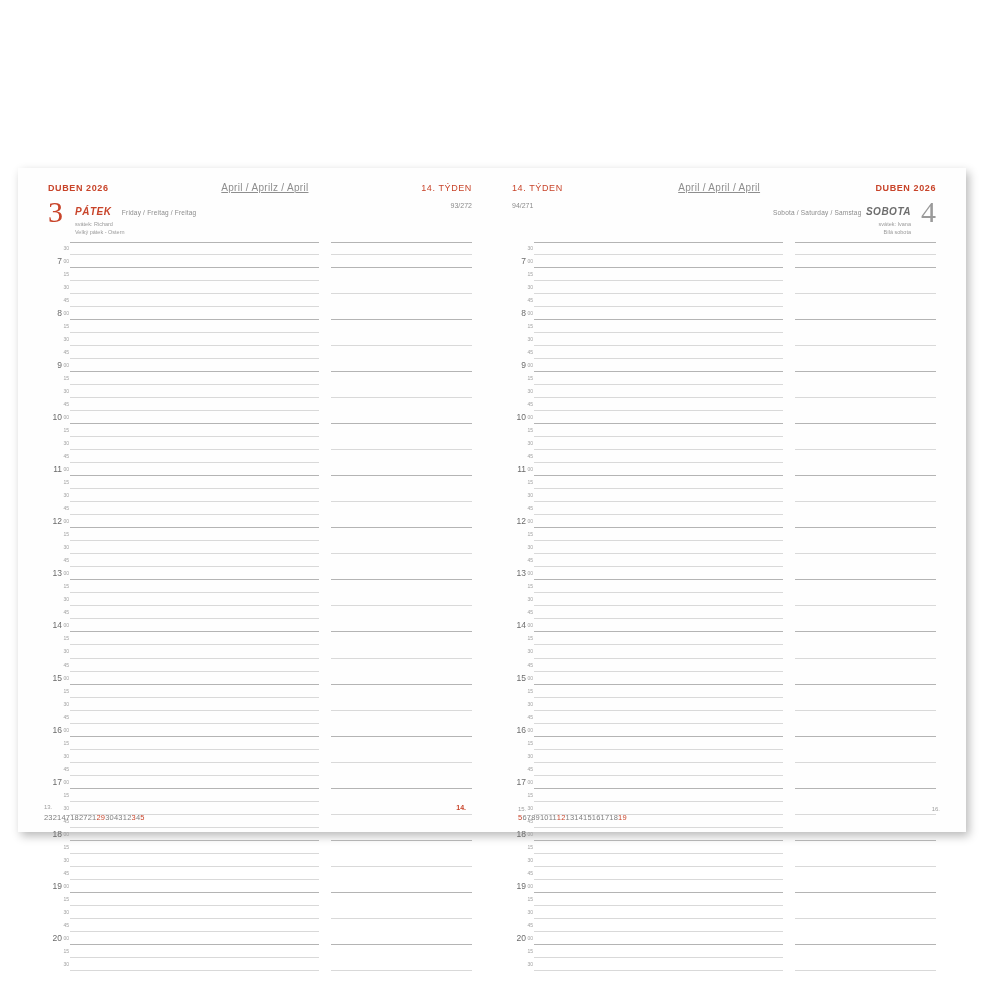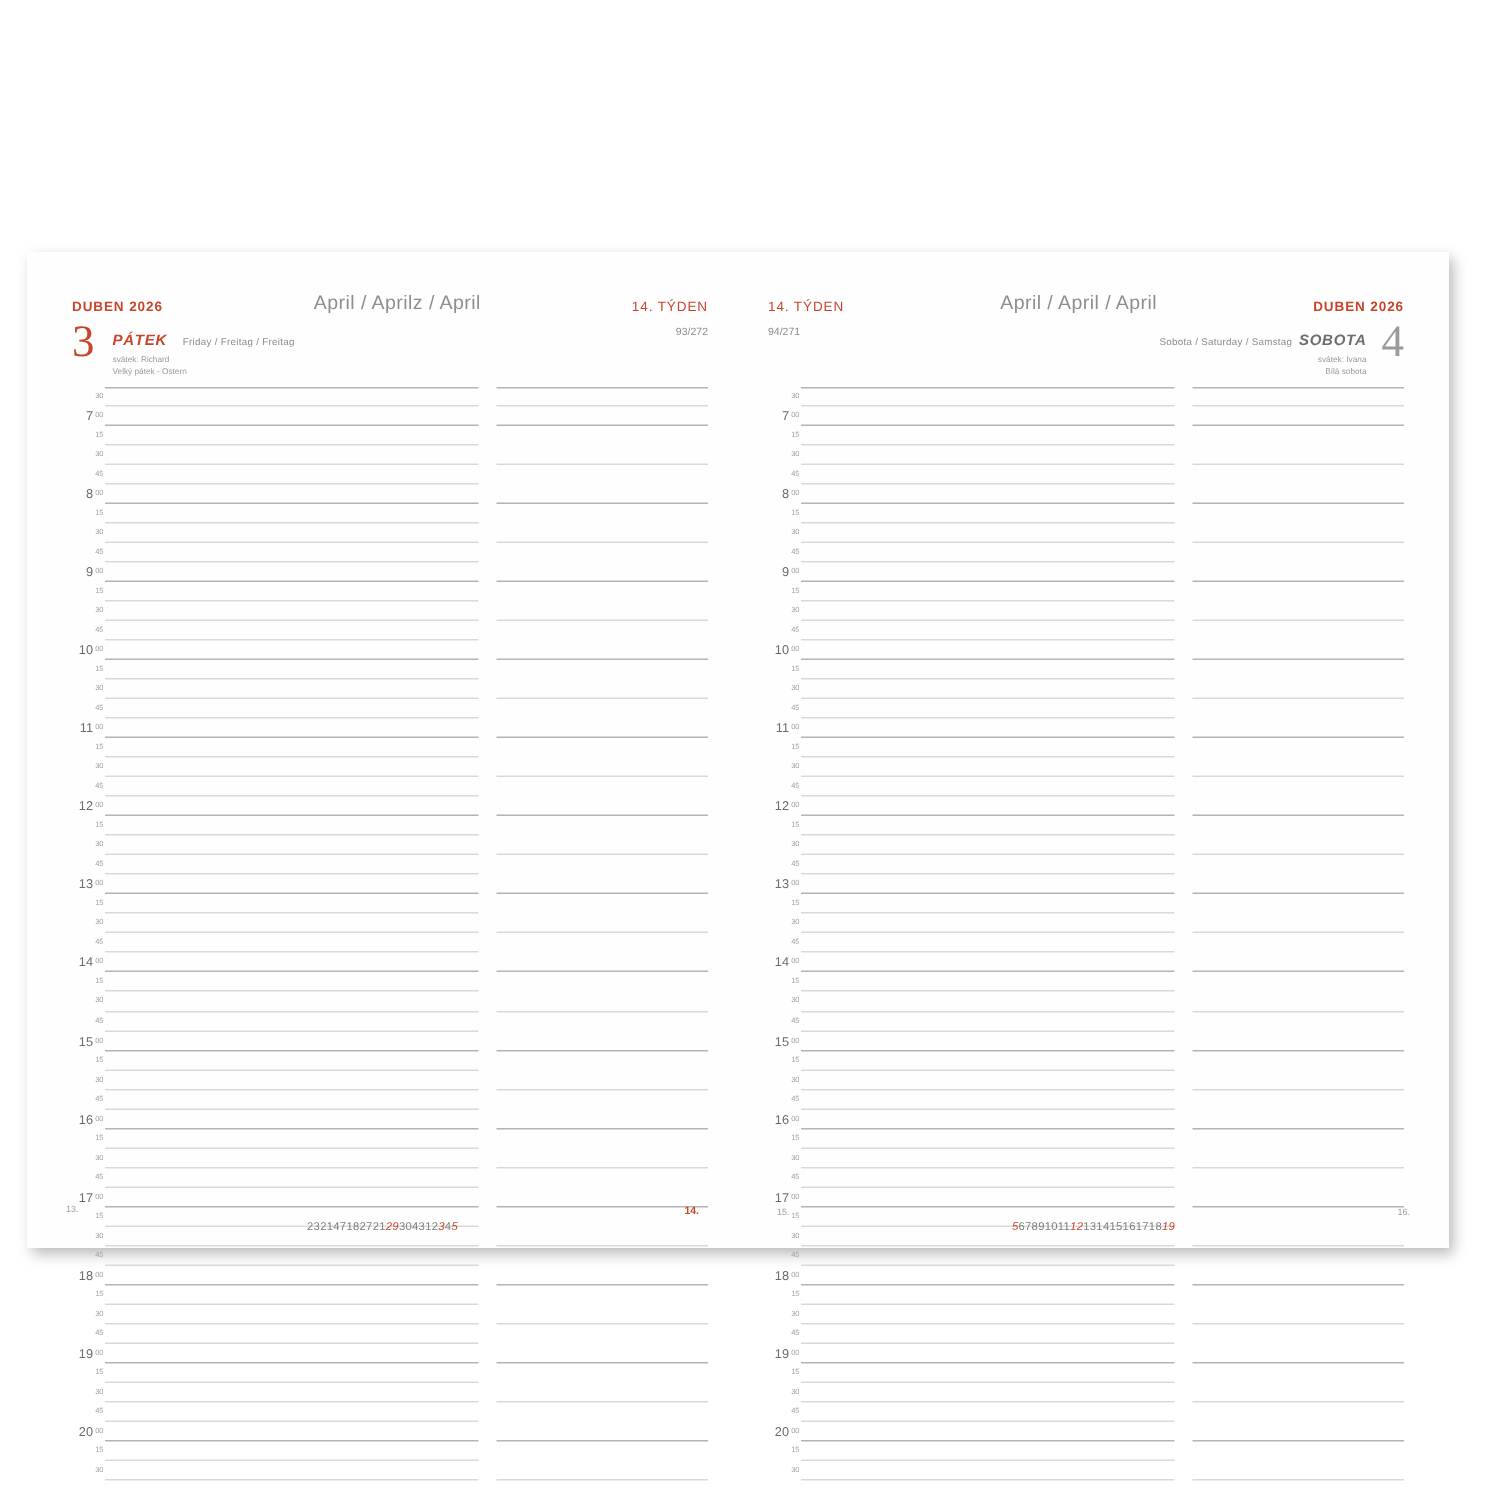--- a/index.html
+++ b/index.html
@@ -25,27 +25,26 @@
     position:relative;
     height:100%;
     box-sizing:border-box;
     background:#fefefe;
   }
   .page.left{width:474px;padding:14px 20px 8px 30px;}
   .page.right{width:474px;padding:14px 30px 8px 20px;}
 
   
   .hdr{
-    display:flex;align-items:flex-end;justify-content:space-between;
+    display:flex;align-items:center;justify-content:space-between;
     font-size:8.5px;letter-spacing:.4px;
     padding-bottom:3px;
-    margin-top:12px;
   }
   .hdr .month{color:#c8442a;font-weight:bold;font-size:9px;letter-spacing:.6px;}
-  .hdr .mid{color:#8e8e8e;font-size:13px;letter-spacing:.3px;}
+  .hdr .mid{color:#8e8e8e;font-size:10px;letter-spacing:.3px;text-decoration:underline;}
   .hdr .week{color:#c8442a;font-weight:normal;font-size:9px;letter-spacing:.6px;}
 
   
   .dayrow{
     display:flex;align-items:flex-start;justify-content:space-between;
     height:40px;margin-top:2px;
   }
   .daynum{
     color:#c8442a;font-size:30px;line-height:28px;font-weight:normal;
     font-family:"Liberation Serif", serif;
@@ -86,23 +85,23 @@
   .strip{
     position:absolute;left:0;right:0;bottom:10px;
     padding:0 26px;
     box-sizing:border-box;
   }
   .strip .wk{
     text-align:center;color:#c8442a;font-size:7px;font-weight:bold;
     margin-bottom:1px;
   }
   .strip .wkgrey{color:#9e9e9e;font-weight:normal;}
-  .stripdays{display:flex;justify-content:center;align-items:center;}
+  .stripdays{display:flex;justify-content:flex-start;align-items:center;}
   .sd{font-size:7.5px;color:#7d7d7d;letter-spacing:.2px;}
-  .sd.red{color:#c8442a;font-style:italic;}
+  .sd.red{color:#c8442a;}
   .stripmarks{display:flex;justify-content:space-between;font-size:6px;color:#9e9e9e;padding:0 0 1px 0;}
 </style>
 </head>
 <body>
 
 <div class="stage">
 
   <div class="spread">
 
     <div class="page left">

